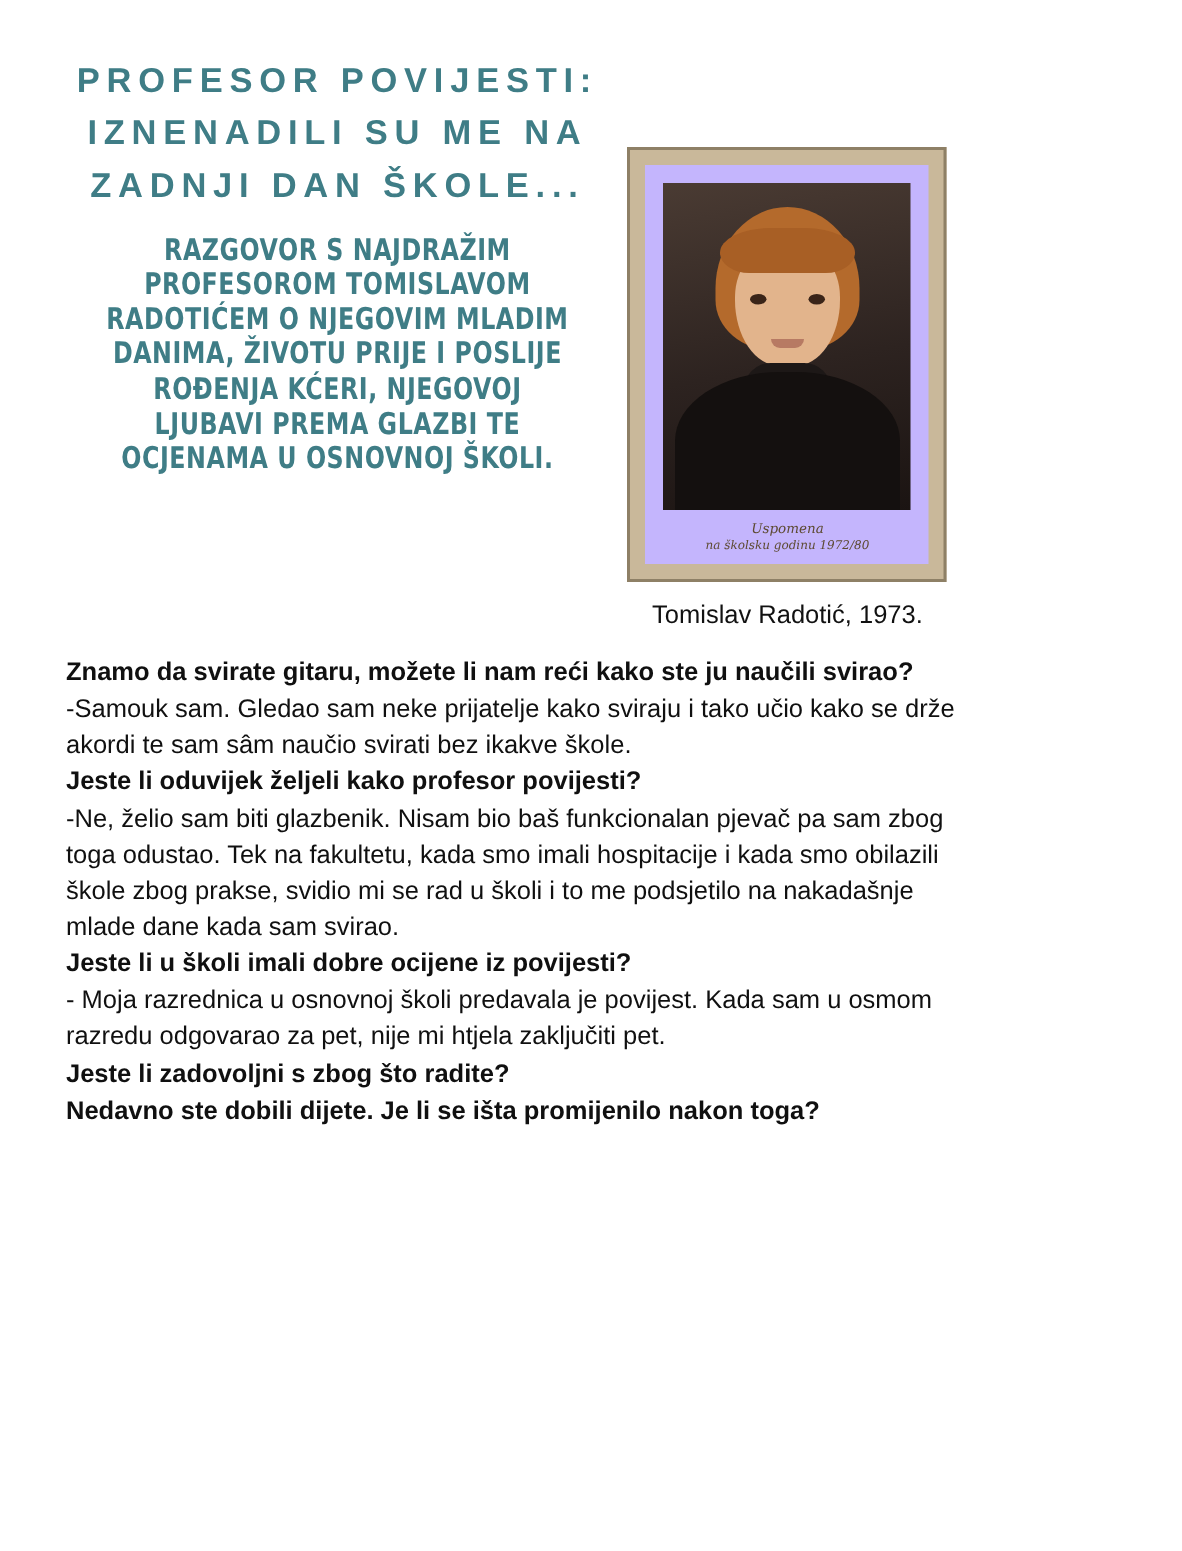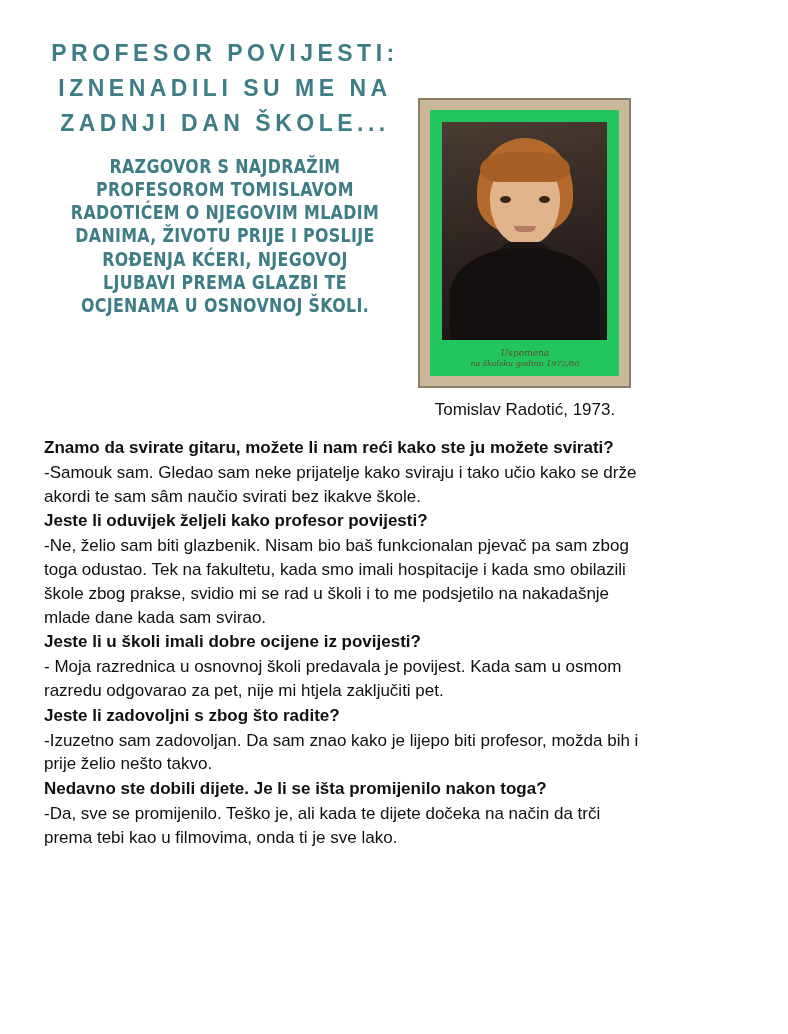--- a/index.html
+++ b/index.html
@@ -70,21 +70,21 @@
     height: 290px;
     background: #c9b89a;
     border: 2px solid #8e8066;
     box-sizing: border-box;
     padding: 10px;
     position: relative;
   }
   .photo-mat {
     width: 100%;
     height: 100%;
-    background: #22c55e;
+    background: #c4b5fd;
     box-sizing: border-box;
     padding: 12px 12px 36px 12px;
     position: relative;
   }
   .photo-inner {
     width: 100%;
     height: 100%;
     background: linear-gradient(170deg, #4a3b33 0%, #2d2320 55%, #1b1412 100%);
     position: relative;
     overflow: hidden;
@@ -230,30 +230,28 @@
           </div>
         </div>
       </div>
       <div class="photo-caption">Tomislav Radotić, 1973.</div>
     </div>
 
   </div>
 
   <div class="interview">
 
-    <p class="q">Znamo da svirate gitaru, možete li nam reći kako ste ju možete svirati?</p>
+    <p class="q">Znamo da svirate gitaru, možete li nam reći kako ste ju naučili svirao?</p>
     <p class="a">-Samouk sam. Gledao sam neke prijatelje kako sviraju i tako učio kako se drže akordi te sam sâm naučio svirati bez ikakve škole.</p>
 
     <p class="q">Jeste li oduvijek željeli kako profesor povijesti?</p>
     <p class="a">-Ne, želio sam biti glazbenik. Nisam bio baš funkcionalan pjevač pa sam zbog toga odustao. Tek na fakultetu, kada smo imali hospitacije i kada smo obilazili škole zbog prakse, svidio mi se rad u školi i to me podsjetilo na nakadašnje mlade dane kada sam svirao.</p>
 
     <p class="q">Jeste li u školi imali dobre ocijene iz povijesti?</p>
     <p class="a">- Moja razrednica u osnovnoj školi predavala je povijest. Kada sam u osmom razredu odgovarao za pet, nije mi htjela zaključiti pet.</p>
 
     <p class="q">Jeste li zadovoljni s zbog što radite?</p>
-    <p class="a">-Izuzetno sam zadovoljan. Da sam znao kako je lijepo biti profesor, možda bih i prije želio nešto takvo.</p>
 
     <p class="q">Nedavno ste dobili dijete. Je li se išta promijenilo nakon toga?</p>
-    <p class="a">-Da, sve se promijenilo. Teško je, ali kada te dijete dočeka na način da trči prema tebi kao u filmovima, onda ti je sve lako.</p>
 
   </div>
 
 </div>
 
 </body></html>

